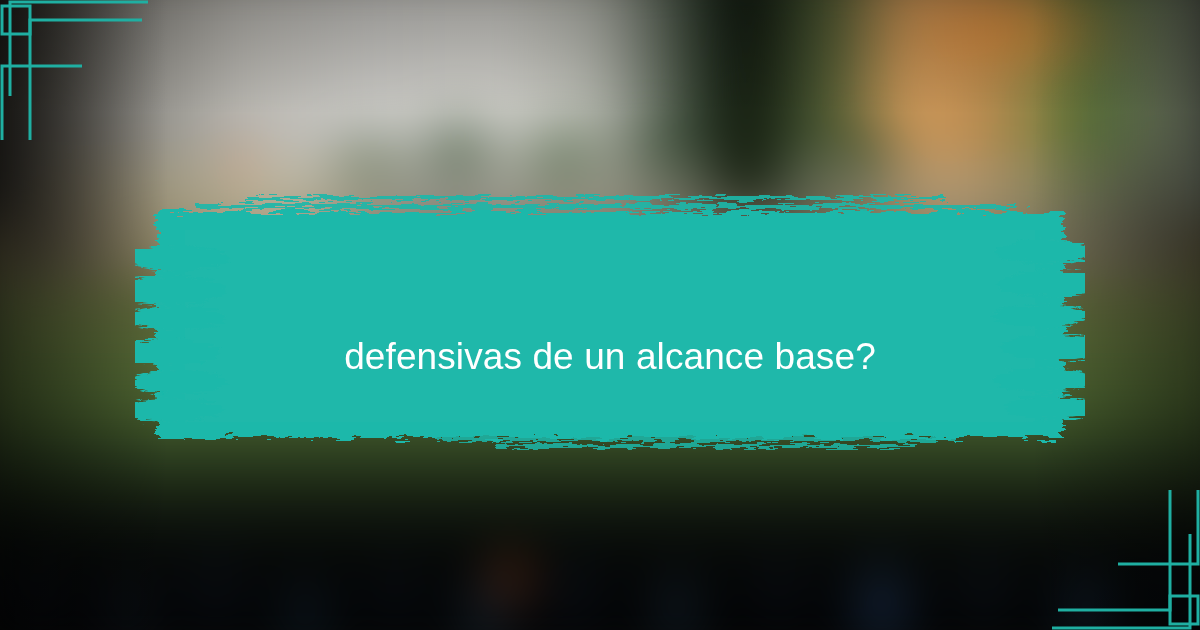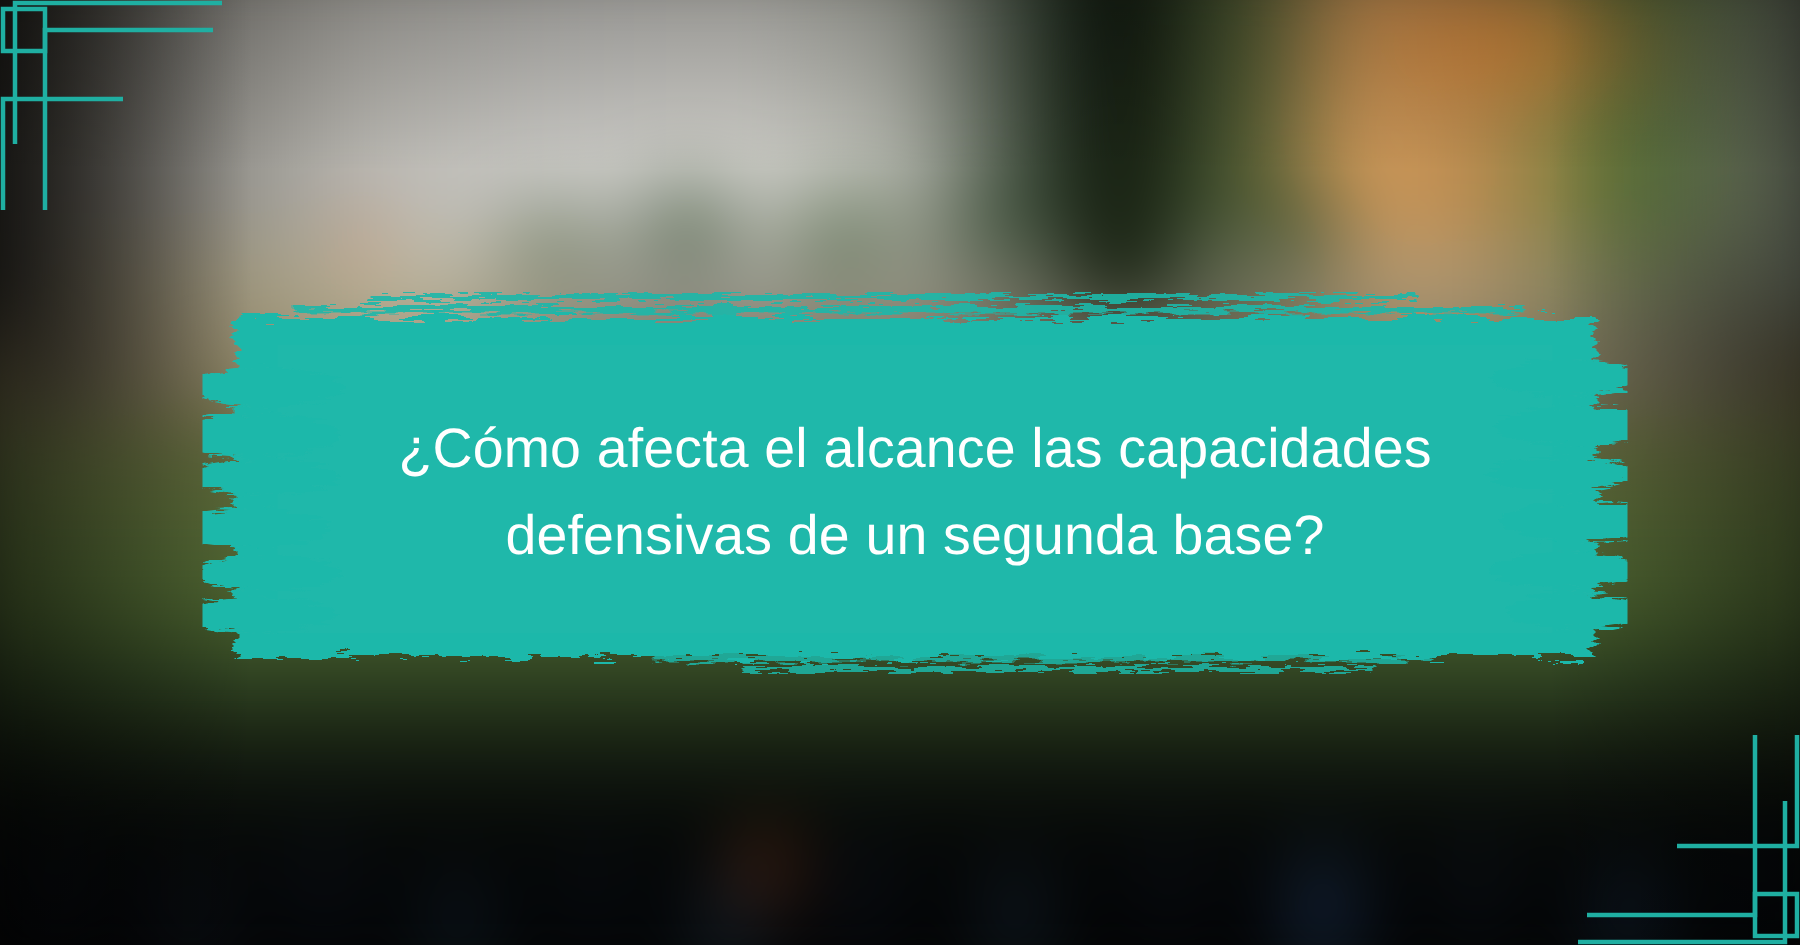--- a/index.html
+++ b/index.html
@@ -256,18 +256,18 @@
         <rect x="110" y="10" width="700" height="4"></rect>
       </g>
 
       <g filter="url(#roughen2)" fill="#1FB8AA" opacity="0.85">
         <rect x="300" y="250" width="520" height="5"></rect>
         <rect x="360" y="258" width="420" height="4"></rect>
       </g>
     </svg>
 
     <div class="headline">
-      <span>¿Cómo afecta el alcance las capacidades</span><br>
-      <span>defensivas de un segunda base?</span>
+      <br>
+      <span>defensivas de un alcance base?</span>
     </div>
   </div>
 
 </div>
 
 </body></html>

